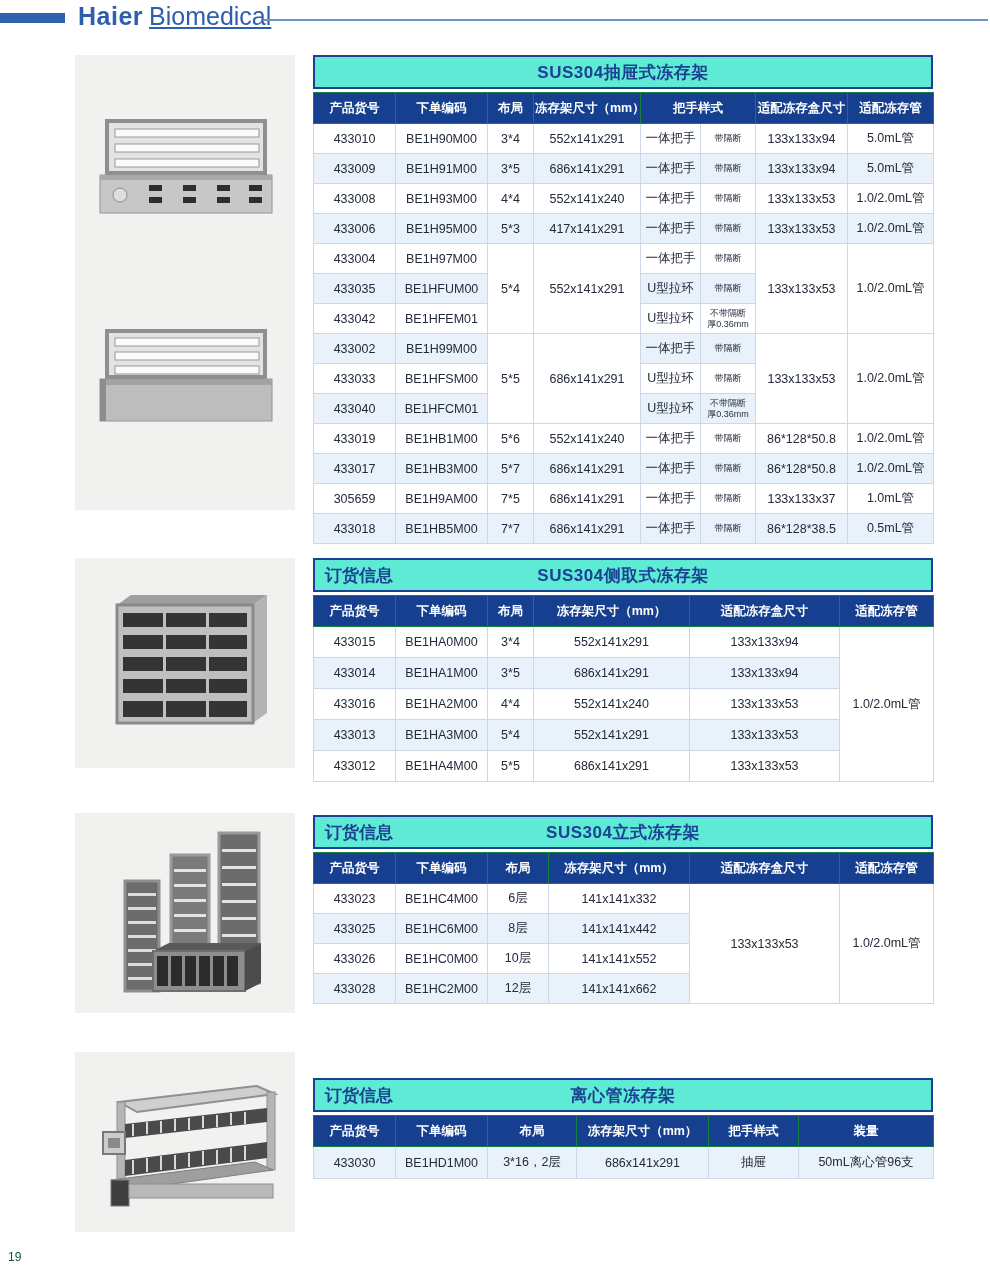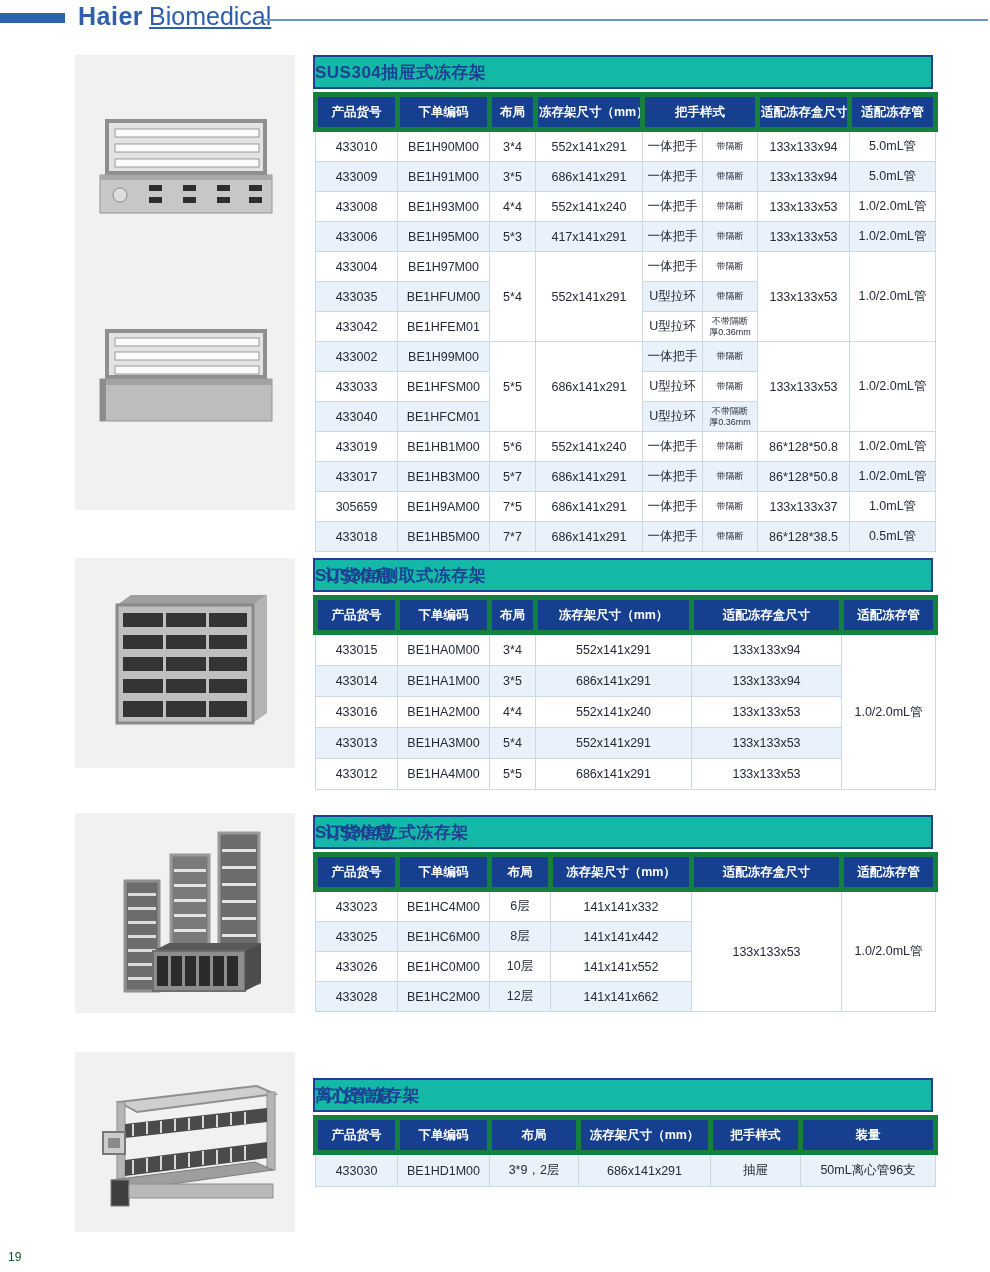--- a/index.html
+++ b/index.html
@@ -12,29 +12,29 @@
   .brand .b{font-weight:800;letter-spacing:0.5px;}
   .brand .l{font-weight:400;margin-left:6px;text-decoration:underline;}
   .head-rule{position:absolute;left:263px;top:19px;width:725px;height:2px;background:#6d94c8;}
 
   
   .panel{position:absolute;left:75px;width:220px;background:#f1f1f0;}
   .panel svg{position:absolute;}
 
   
   .tblock{position:absolute;left:313px;width:620px;}
-  .titlebar{position:relative;height:30px;border:2px solid #1c4093;background:#14b8a6;
-            display:flex;align-items:center;margin-bottom:3px;}
+  .titlebar{position:relative;height:30px;border:2px solid #1c4093;background:#5eead4;
+            display:flex;align-items:center;justify-content:center;margin-bottom:3px;}
   .order-label{position:absolute;left:10px;top:0;height:30px;display:flex;align-items:center;
                font-weight:bold;color:#1c4093;font-size:17px;}
   .tb-title{font-weight:bold;color:#1c4093;font-size:17px;letter-spacing:0.5px;}
 
   table{width:100%;border-collapse:collapse;table-layout:fixed;}
   th{background:#16408f;color:#ffffff;font-size:12.5px;font-weight:bold;height:30px;
-     border:5px solid #15803d;padding:0 1px;white-space:nowrap;overflow:hidden;}
+     border:1px solid #15803d;padding:0 1px;white-space:nowrap;overflow:hidden;}
   td{border:1px solid #cdd8e7;font-size:12.5px;color:#232a38;text-align:center;
      height:27px;padding:1px 2px;white-space:nowrap;overflow:hidden;background:#fff;}
   tr.alt td{background:#e9f2fb;}
   td[rowspan]{background:#fff !important;}
   td.note{font-size:9px;color:#2b3140;line-height:1.15;margin-top:16px;}
   td.note span{display:block;}
   .t2 td{height:28px;} .t3 td{height:27px;} .t4 td{height:29px;}
 
   
   .pageno{position:absolute;left:8px;right:0;top:1250px;
@@ -519,21 +519,21 @@
           <th>布局</th>
           <th>冻存架尺寸（mm）</th>
           <th>把手样式</th>
           <th>装量</th>
         </tr>
       </thead>
       <tbody>
         <tr class="alt">
           <td>433030</td>
           <td>BE1HD1M00</td>
-          <td>3*9，2层</td>
+          <td>3*16，2层</td>
           <td>686x141x291</td>
           <td>抽屉</td>
           <td>50mL离心管96支</td>
         </tr>
       </tbody>
     </table>
   </div>
 
   <div class="pageno">19</div>
 

